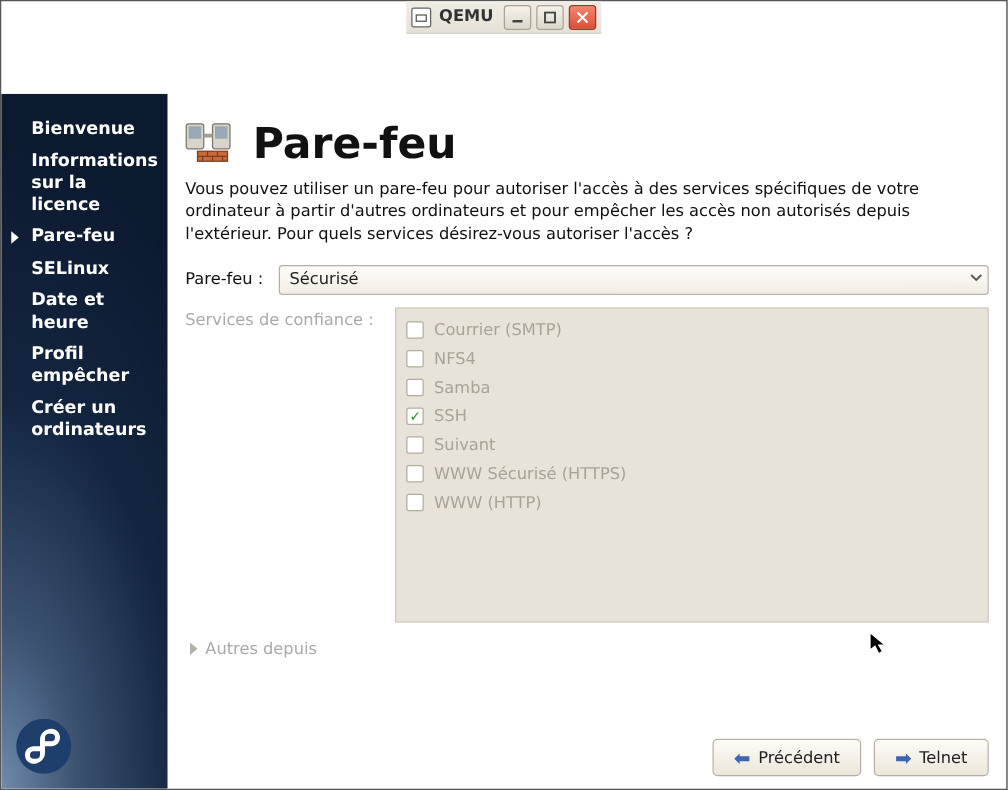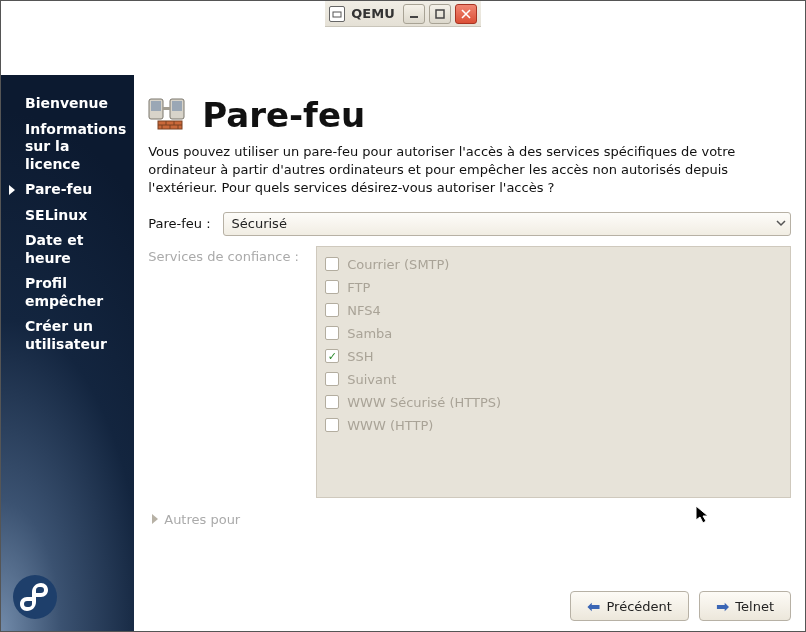--- a/index.html
+++ b/index.html
@@ -198,21 +198,21 @@
   </div>
 
   <div class="body">
     <div class="sidebar">
       <div class="item">Bienvenue</div>
       <div class="item">Informations sur la licence</div>
       <div class="item active">Pare-feu</div>
       <div class="item">SELinux</div>
       <div class="item">Date et heure</div>
       <div class="item">Profil empêcher</div>
-      <div class="item">Créer un utilisateur</div>
+      <div class="item">Créer un ordinateurs</div>
 
       <div class="logo">
         <svg width="48" height="48" viewBox="0 0 48 48">
           <circle cx="24" cy="24" r="22" fill="#1e3f6b"></circle>
           <path d="M30 10c-5 0-9 4-9 9v5h-5c-4 0-7 3-7 7s3 7 7 7c5 0 9-4 9-9v-5h5c4 0 7-3 7-7s-3-7-7-7zm0 4c2 0 3 1 3 3s-1 3-3 3h-5v-3c0-1.6 1.3-3 3-3h2zm-14 14h5v3c0 1.6-1.3 3-3 3h-2c-2 0-3-1-3-3s1-3 3-3z" fill="#fff"></path>
         </svg>
       </div>
     </div>
 
     <div class="content" style="position:relative">
@@ -252,24 +252,20 @@
 
       <div class="services-row">
         <div class="services-lbl">Services de confiance :</div>
         <div class="services-list">
           <div class="svc">
               <span class="cb"></span>
               <span>Courrier (SMTP)</span>
             </div>
           <div class="svc">
               <span class="cb"></span>
-              <span>FTP</span>
-            </div>
-          <div class="svc">
-              <span class="cb"></span>
               <span>NFS4</span>
             </div>
           <div class="svc">
               <span class="cb"></span>
               <span>Samba</span>
             </div>
           <div class="svc">
               <span class="cb checked"></span>
               <span>SSH</span>
             </div>
@@ -283,21 +279,21 @@
             </div>
           <div class="svc">
               <span class="cb"></span>
               <span>WWW (HTTP)</span>
             </div>
         </div>
       </div>
 
       <div class="other-ports">
         <span class="tri"></span>
-        <span>Autres pour</span>
+        <span>Autres depuis</span>
       </div>
 
       <div class="footer">
         <div class="btn">
           <span class="arrow-left">⬅</span>
           <span>Précédent</span>
         </div>
         <div class="btn">
           <span class="arrow-right">➡</span>
           <span>Telnet</span>

